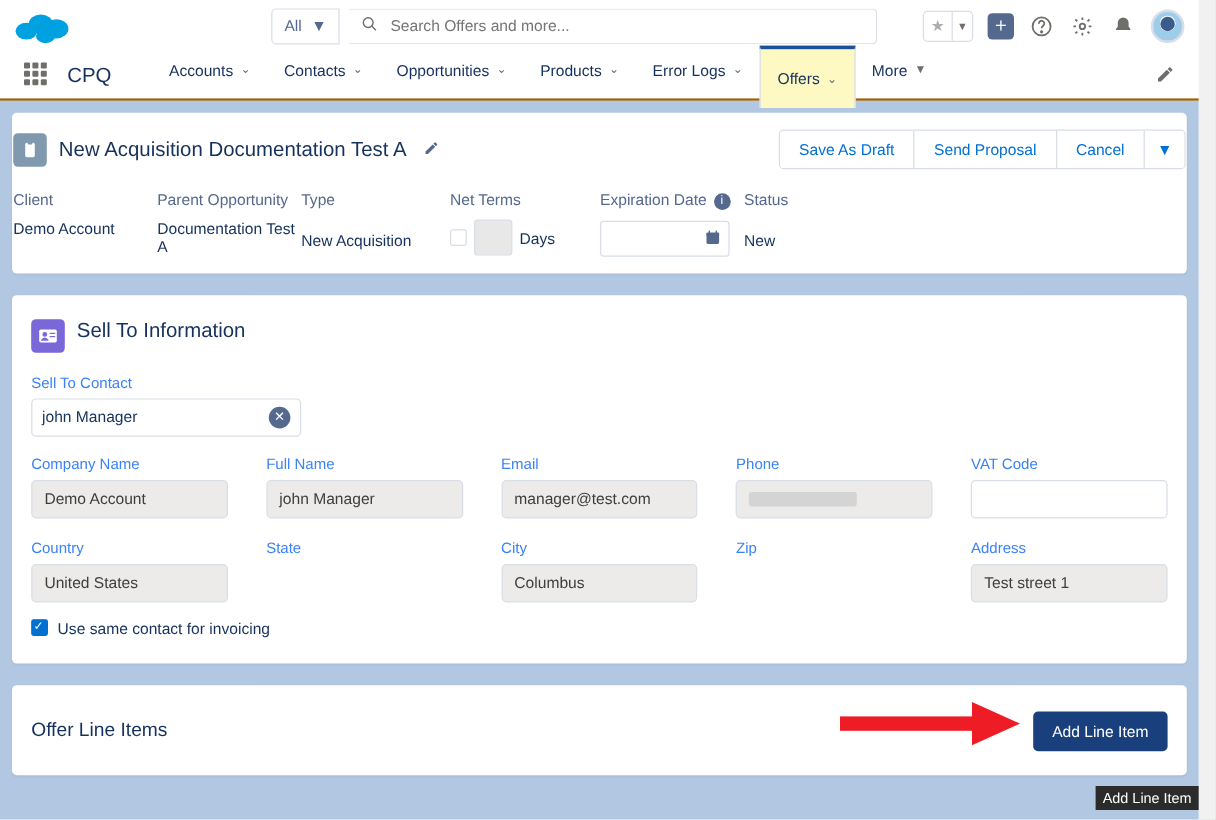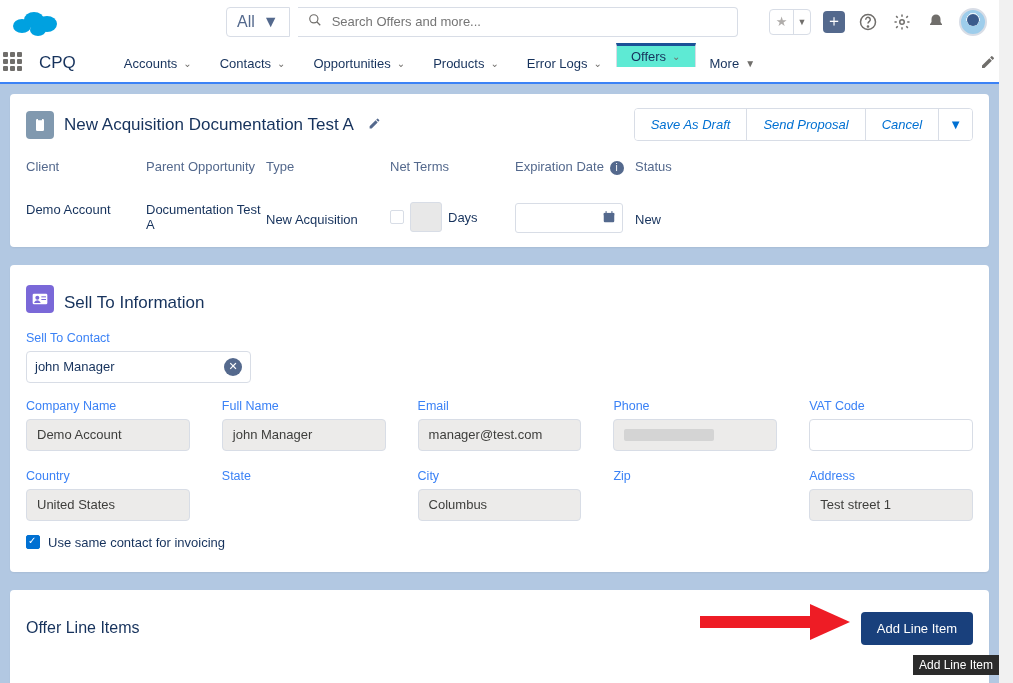--- a/index.html
+++ b/index.html
@@ -5,77 +5,77 @@
   * { box-sizing: border-box; margin: 0; padding: 0; font-family: "Salesforce Sans", Arial, sans-serif; }
   body { background: #fff; font-size: 13px; color: #16325c; }
   .viewport { width: 1013px; height: 683px; position: relative; overflow: hidden; border-right: 14px solid #f1f1f1; }
   .scrollbar-thumb { position: absolute; right: -14px; top: 0; width: 14px; height: 100%; background:#f1f1f1;}
   .scrollbar-thumb .thumb{position:absolute; right:3px; top:2px; width:8px; height:380px; background:#c2c2c2; border-radius:4px;}
   
   
   .global-header { height: 44px; display: flex; align-items: center; padding: 0 12px; gap:8px; border-bottom:1px solid #fff;}
   .logo { width: 46px; height: 32px; position: relative;}
   .logo svg{width:46px;height:32px;}
-  .search-scope { margin-left: 160px; height: 30px; border:1px solid #d8dde6; border-radius:4px 0 0 4px; display:flex; align-items:center; padding:0 10px; gap:8px; color:#54698d; font-size:16px; background:#fff;}
+  .search-scope { margin-left: 160px; height: 30px; border:1px solid #d8dde6; border-radius:4px 0 0 4px; display:flex; align-items:center; padding:0 10px; gap:8px; color:#54698d; font-size:13px; background:#fff;}
   .search-box { flex:0 0 440px; height:30px; border:1px solid #d8dde6; border-left:none; border-radius:0 4px 4px 0; display:flex; align-items:center; padding:0 10px; color:#706e6b; gap:10px;}
   .search-box input{border:none;outline:none;flex:1;font-size:13px;color:#706e6b;background:transparent;}
   .hdr-right { margin-left:auto; display:flex; align-items:center; gap:12px;}
   .fav-box{border:1px solid #d8dde6;border-radius:4px;height:26px;display:flex;align-items:center;}
   .fav-box .star{width:24px;text-align:center;color:#b0adab;border-right:1px solid #d8dde6;line-height:24px;}
   .fav-box .dd{width:16px;text-align:center;color:#706e6b;font-size:9px;}
   .hicon{width:22px;height:22px;display:flex;align-items:center;justify-content:center;color:#706e6b;}
   .plusbox{background:#54698d;color:#fff;border-radius:4px;width:22px;height:22px;display:flex;align-items:center;justify-content:center;font-size:16px;}
   .avatar{width:28px;height:28px;border-radius:50%;background:radial-gradient(circle at 50% 40%, #e8f4fb 35%, #9ecdeb 36%);border:2px solid #d8dde6; position:relative;}
   .avatar::after{content:"";position:absolute;left:6px;top:4px;width:12px;height:12px;border-radius:50%;background:#3a5b8c;}
   
   
-  .app-nav { height:40px; display:flex; align-items:center; padding:0 3px; border-bottom:2px solid #3b82f6; gap:4px;}
+  .app-nav { height:40px; display:flex; align-items:center; padding:0 20px; border-bottom:2px solid #a16207; gap:4px;}
   .waffle{width:22px;height:22px;display:grid;grid-template-columns:repeat(3,5px);grid-template-rows:repeat(3,5px);gap:2px;}
   .waffle span{background:#706e6b;border-radius:1px;}
   .app-name{font-size:17px;margin-left:10px;margin-right:30px;color:#16325c;}
   .nav-tabs{display:flex;gap:0;text-align:center;}
   .nav-tab{padding:0 14px;height:40px;display:flex;align-items:center;gap:6px;color:#16325c;font-size:13px;cursor:pointer;position:relative;}
-  .nav-tab.active{border:1px solid #d8dde6;border-bottom:none;border-top:3px solid #1b5297;background:#5eead4;margin-bottom:-2px;padding-top:0;height:24px;}
+  .nav-tab.active{border:1px solid #d8dde6;border-bottom:none;border-top:3px solid #1b5297;background:#fef9c3;margin-bottom:-2px;padding-top:0;height:52px;}
   .nav-tab .chev{font-size:10px;color:#706e6b;}
   .nav-tab.active{color:#16325c;}
   .nav-tab.active span:first-child{color:#16325c;}
   .edit-pencil{margin-left:auto;color:#706e6b;}
   
   .page-bg{background:#b2c8e2;padding:10px;min-height:600px;}
   
-  .card{background:#fff;border-radius:4px;padding:14px 16px;margin-bottom:18px;box-shadow:0 1px 2px rgba(0,0,0,0.06);}
+  .card{background:#fff;border-radius:4px;padding:14px 1px;margin-bottom:18px;box-shadow:0 1px 2px rgba(0,0,0,0.06);}
   
   .offer-header{display:flex;align-items:center;gap:10px;}
   .clip-icon{width:28px;height:28px;background:#8199af;border-radius:4px;display:flex;align-items:center;justify-content:center;}
   .offer-title{font-size:17px;color:#16325c;}
   .pencil-small{color:#54698d;font-size:13px;margin-left:4px;}
   .btn-group{margin-left:auto;display:flex;border:1px solid #d8dde6;border-radius:4px;overflow:hidden;}
-  .btn-group .btn{padding:8px 16px;color:#0070d2;font-size:13px;background:#fff;border:none;border-left:1px solid #d8dde6;cursor:pointer;font-style:italic;}
+  .btn-group .btn{padding:8px 16px;color:#0070d2;font-size:13px;background:#fff;border:none;border-left:1px solid #d8dde6;cursor:pointer;}
   .btn-group .btn:first-child{border-left:none;}
   .btn-group .dd-btn{padding:8px 10px;}
   
   .offer-meta{display:flex;gap:0;margin-top:18px;font-size:13px;}
-  .meta-col{display:flex;flex-direction:column;gap:28px;}
+  .meta-col{display:flex;flex-direction:column;gap:9px;}
   .meta-col .lbl{color:#54698d;}
   .meta-col .val{color:#16325c;}
   .link{color:#0070d2;}
   .c-client{width:120px;}
   .c-parent{width:120px;}
   .c-type{width:124px;}
   .c-net{width:125px;}
   .c-exp{width:120px;}
   .c-status{width:80px;}
   .net-row{display:flex;align-items:center;gap:6px;}
   .chk-empty{width:14px;height:14px;border:1px solid #d8dde6;border-radius:2px;}
   .num-box{width:32px;height:30px;background:#e8e8e8;border:1px solid #d8dde6;border-radius:3px;}
   .date-box{width:108px;height:30px;border:1px solid #d8dde6;border-radius:3px;position:relative;}
   .date-box .cal{position:absolute;right:6px;top:6px;color:#54698d;font-size:14px;}
   .info-dot{display:inline-flex;width:14px;height:14px;border-radius:50%;background:#54698d;color:#fff;align-items:center;justify-content:center;font-size:10px;vertical-align:middle;margin-left:2px;}
   
-  .sect-header{display:flex;align-items:flex-end;gap:10px;margin-bottom:18px;}
+  .sect-header{display:flex;align-items:flex-start;gap:10px;margin-bottom:18px;}
   .sect-icon{width:28px;height:28px;background:#7a68d8;border-radius:4px;display:flex;align-items:center;justify-content:center;color:#fff;font-size:14px;}
   .sect-title{font-size:17px;}
   
   .form-label{font-size:12.5px;color:#3b82f6;margin-bottom:6px;display:block;}
   .contact-field{width:225px;height:32px;border:1px solid #d8dde6;border-radius:4px;display:flex;align-items:center;padding:0 8px;justify-content:space-between;}
   .clear-x{width:18px;height:18px;border-radius:50%;background:#54698d;color:#fff;display:flex;align-items:center;justify-content:center;font-size:11px;}
   
   .grid5{display:grid;grid-template-columns:repeat(5,1fr);gap:18px 32px;margin-top:16px;}
   .fcell{}
   .input-ro{height:32px;border:1px solid #d8dde6;border-radius:4px;background:#ecebea;padding:0 10px;display:flex;align-items:center;color:#3e3e3c;}
@@ -346,21 +346,21 @@
             </div>
         </div>
       </div>
 
       <div class="chk-row">
         <div class="chk-on"></div>
         <span>Use same contact for invoicing</span>
       </div>
     </div>
 
-    <div class="card" style="position:relative;padding:22px 16px 52px;">
+    <div class="card" style="position:relative;padding:22px 16px 20px;">
       <div class="line-items">
         <div class="line-title">Offer Line Items</div>
         <button class="add-btn">Add Line Item</button>
       </div>
       <svg class="red-arrow" style="left:690px;top:14px;" width="150" height="36" viewBox="0 0 150 36">
         <rect x="0" y="12" width="110" height="12" fill="#ee1c25"></rect>
         <polygon points="110,0 150,18 110,36" fill="#ee1c25"></polygon>
       </svg>
     </div>
   </div>

